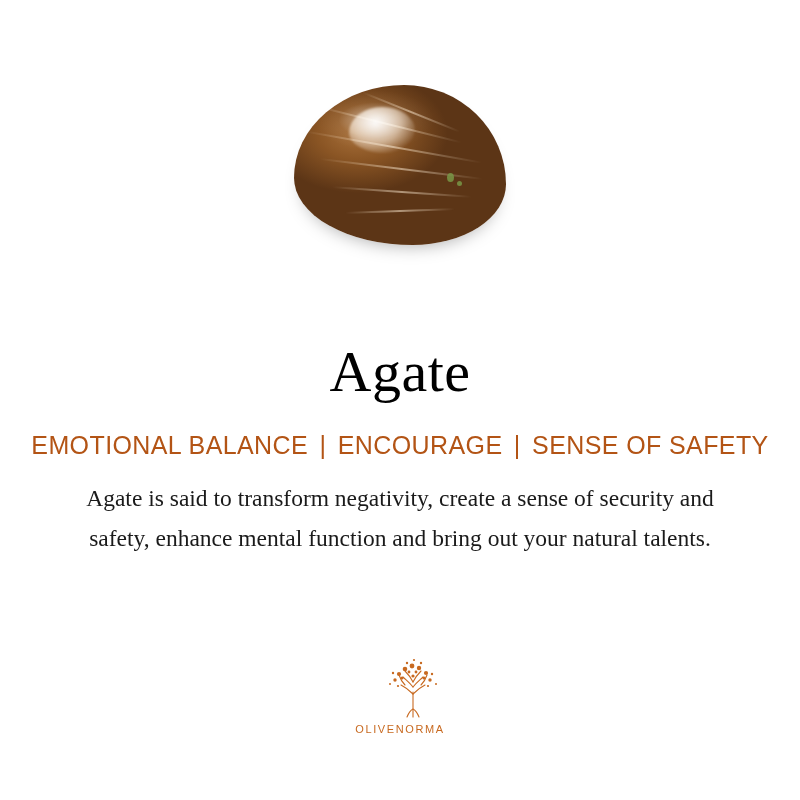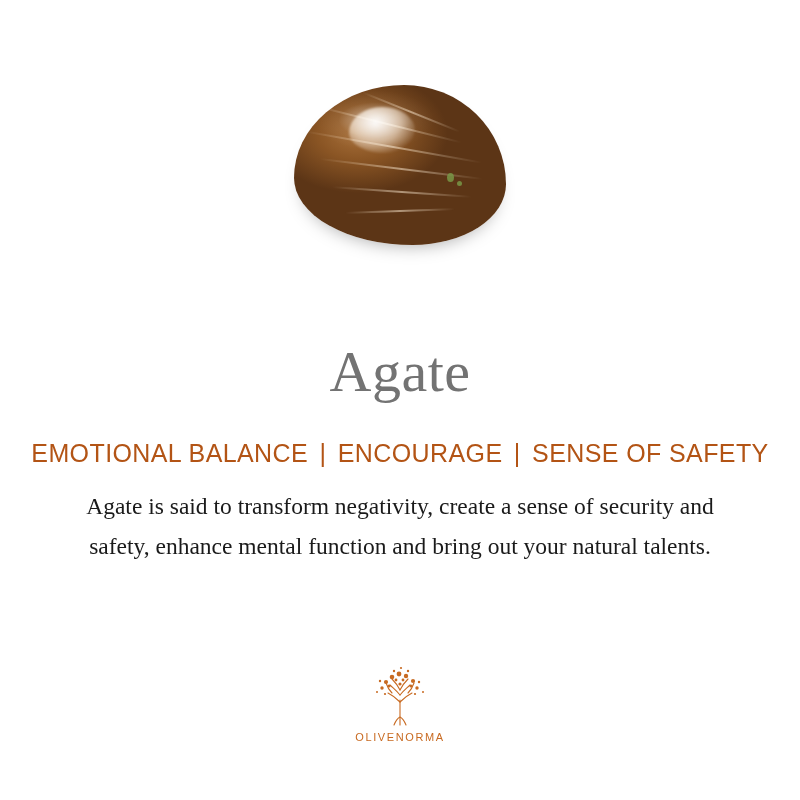--- a/index.html
+++ b/index.html
@@ -74,32 +74,32 @@
     border-radius: 50%;
     background: rgba(120,150,70,0.85);
   }
   .spot-a { width: 7px; height: 9px; top: 55%; left: 72%; background: rgba(90,120,55,0.9); }
   .spot-b { width: 5px; height: 5px; top: 60%; left: 77%; background: rgba(230,225,215,0.75); }
 
   
   .title {
     font-family: "Liberation Serif", serif;
     font-size: 58px;
-    color: #737373;
+    color: #000000;
     letter-spacing: 0.5px;
     margin: 22px 0 0 0;
     line-height: 1.05;
     font-weight: normal;
   }
   .subtitle {
     font-family: "Liberation Sans", sans-serif;
     font-size: 25px;
     color: #b35415;
     letter-spacing: 0.4px;
-    margin-top: 36px;
+    margin-top: 28px;
     text-align: left;
   }
   .subtitle .sep {
     color: #b35415;
     padding: 0 4px;
   }
   .desc {
     font-family: "Liberation Serif", serif;
     font-size: 23.5px;
     color: #1a1a1a;
@@ -107,21 +107,21 @@
     text-align: center;
     width: 690px;
     margin-top: 18px;
   }
 
   
   .logo {
     margin-top: 72px;
     display: flex;
     flex-direction: column;
-    align-items: center;
+    align-items: flex-end;
   }
   .logo svg { display: block; }
   .logo-text {
     font-family: "Liberation Sans", sans-serif;
     font-size: 11px;
     letter-spacing: 1.6px;
     color: #c86a21;
     margin-top: 3px;
   }
 </style>

